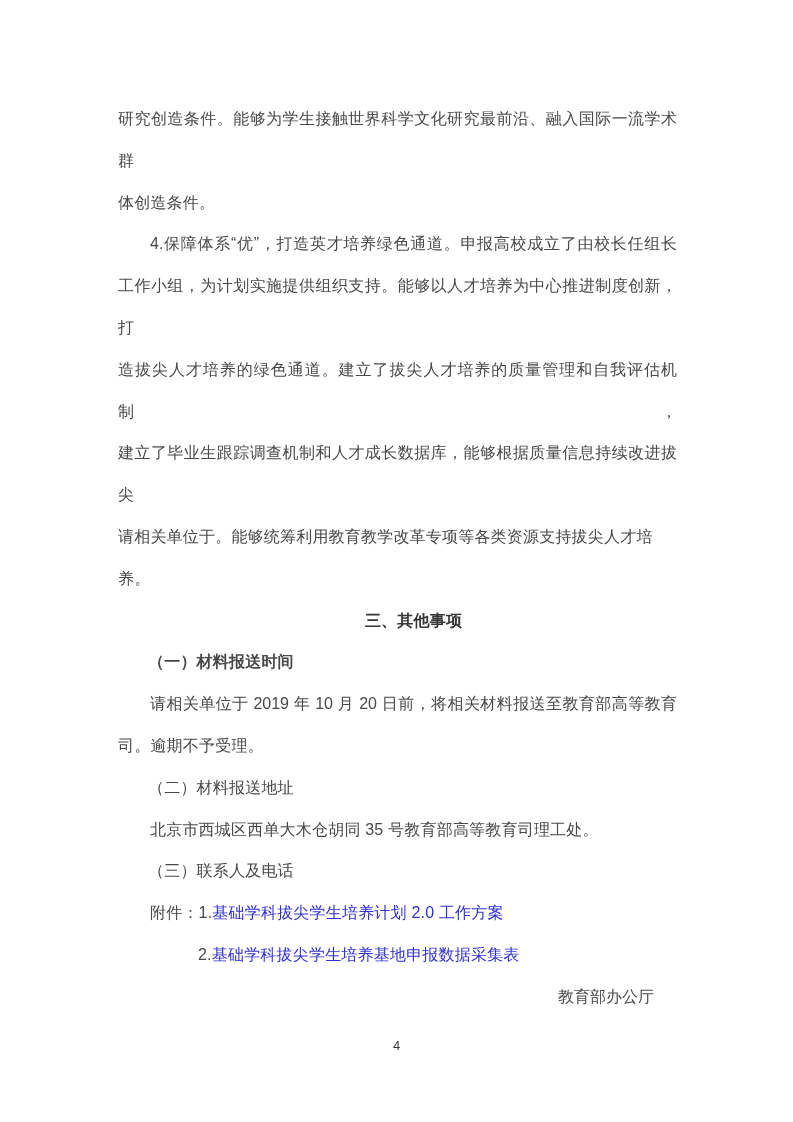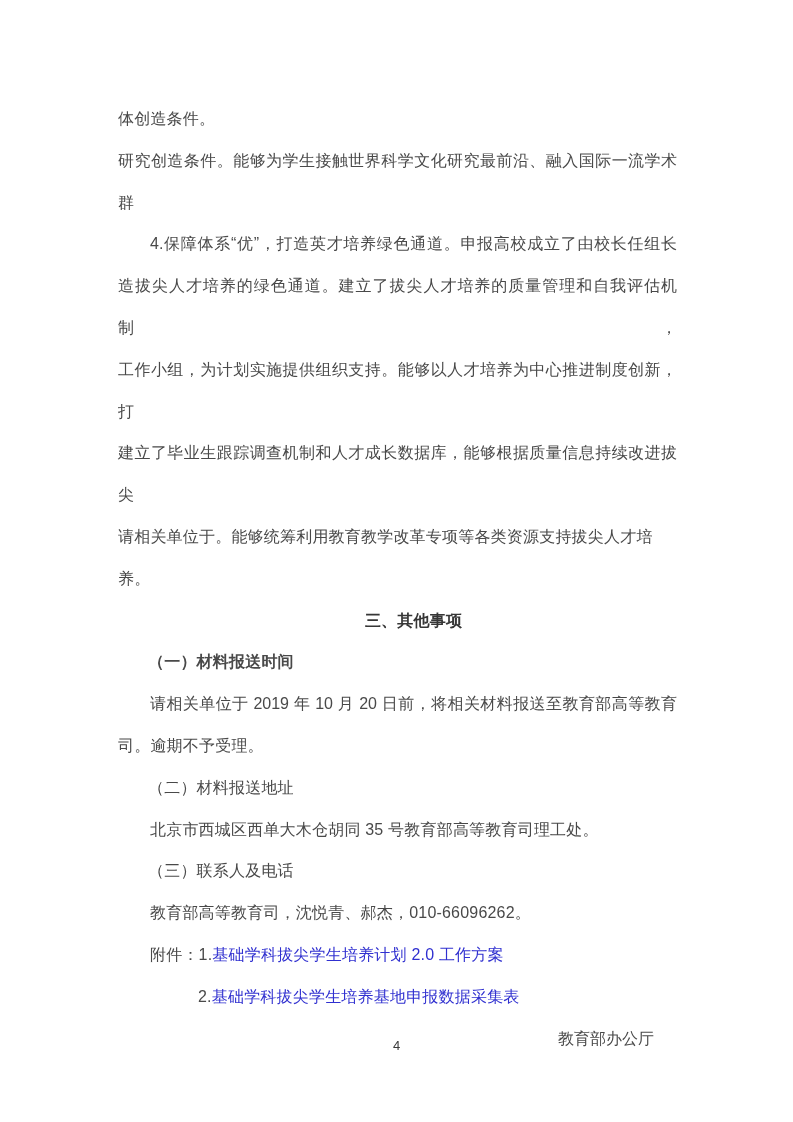--- a/index.html
+++ b/index.html
@@ -59,33 +59,32 @@
     font-size:13px;
     line-height:16px;
     color:#3a3a3a;
   }
 </style>
 </head>
 <body>
 
 <div class="page">
   <div class="content" id="doc-lines">
+      <div class="line justify">研究创造条件。能够为学生接触世界科学文化研究最前沿、融入国际一流学术群</div>
       <div class="line">体创造条件。</div>
-      <div class="line justify">研究创造条件。能够为学生接触世界科学文化研究最前沿、融入国际一流学术群</div>
       <div class="line justify" style="padding-left: 32px;">4.保障体系“优”，打造英才培养绿色通道。申报高校成立了由校长任组长</div>
+      <div class="line justify">工作小组，为计划实施提供组织支持。能够以人才培养为中心推进制度创新，打</div>
       <div class="line justify">造拔尖人才培养的绿色通道。建立了拔尖人才培养的质量管理和自我评估机制，</div>
-      <div class="line justify">工作小组，为计划实施提供组织支持。能够以人才培养为中心推进制度创新，打</div>
       <div class="line justify">建立了毕业生跟踪调查机制和人才成长数据库，能够根据质量信息持续改进拔尖</div>
       <div class="line">请相关单位于。能够统筹利用教育教学改革专项等各类资源支持拔尖人才培养。</div>
       <div class="line bold" style="padding-left: 32px; text-align: center;">三、其他事项</div>
       <div class="line" style="padding-left: 30px; font-weight: bold;">（一）材料报送时间</div>
       <div class="line justify" style="padding-left: 32px;">请相关单位于 2019 年 10 月 20 日前，将相关材料报送至教育部高等教育</div>
       <div class="line">司。逾期不予受理。</div>
       <div class="line" style="padding-left: 30px;">（二）材料报送地址</div>
       <div class="line" style="padding-left: 32px;">北京市西城区西单大木仓胡同 35 号教育部高等教育司理工处。</div>
       <div class="line" style="padding-left: 30px;">（三）联系人及电话</div>
-      <div class="line" style="padding-left: 32px;">教育部高等教育司，沈悦青、郝杰，010-66096262。</div>
       <div class="line" style="padding-left: 32px;"><span>附件：1.</span><a class="doclink" href="#">基础学科拔尖学生培养计划 2.0 工作方案</a></div>
       <div class="line" style="padding-left: 80px;"><span>2.</span><a class="doclink" href="#">基础学科拔尖学生培养基地申报数据采集表</a></div>
       <div class="line sig">教育部办公厅</div>
     </div>
   <div class="pagenum">4</div>
 </div>
 
 </body></html>

